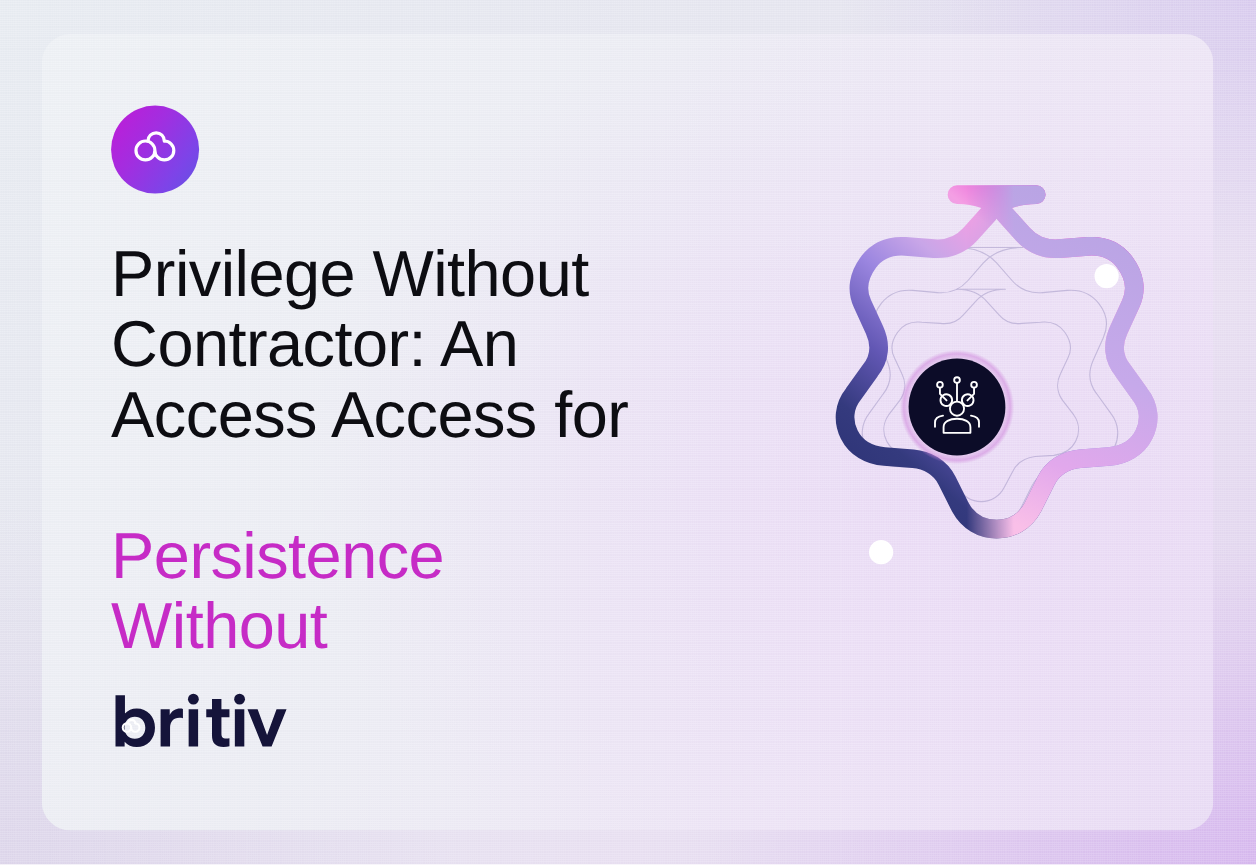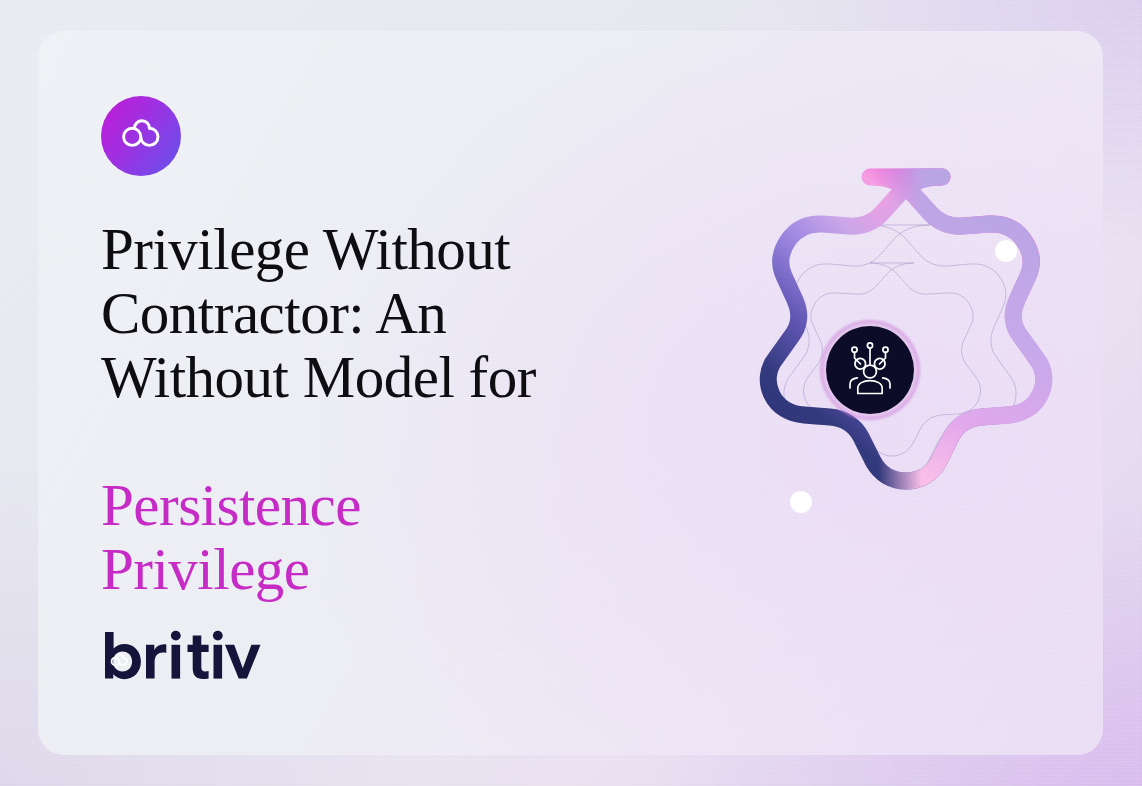--- a/index.html
+++ b/index.html
@@ -64,21 +64,21 @@
     border-radius: 50%;
     background: linear-gradient(125deg, #c21ad6 0%, #a22ee0 40%, #7d44e8 75%, #6154e2 100%);
     display: flex;
     align-items: center;
     justify-content: center;
   }
   .brand-mark svg { display: block; }
 
   .headline {
     margin: 41px 0 0 0;
-    font-family: Liberation Serif, serif;
+    font-family: Liberation Sans, sans-serif;
     font-weight: 400;
     font-size: 59px;
     line-height: 64px;
     letter-spacing: -0.5px;
     color: #0d0d12;
   }
   .headline .accent { color: #c62bc6; }
 
   .wordmark {
     position: absolute;
@@ -117,24 +117,24 @@
                    C26.6 26.4 22.8 22.6 22.8 17.8 C22.8 13.0 19.0 9.2 14.2 9.2
                    C9.4 9.2 5.6 13.0 5.6 17.8 C5.6 22.6 9.4 26.4 14.2 26.4
                    C19.0 26.4 22.8 22.6 22.8 17.8" stroke="#ffffff" stroke-width="2.9" stroke-linecap="round" stroke-linejoin="round" fill="none"></path>
         </svg>
       </span>
     </div>
 
     <h1 class="headline">
       <span>Privilege Without</span><br>
       <span>Contractor: An</span><br>
-      <span>Without Model for</span><br>
+      <span>Access Access for</span><br>
       <br>
       <span class="accent">Persistence</span><br>
-      <span class="accent">Privilege</span>
+      <span class="accent">Without</span>
     </h1>
 
     <div class="wordmark">
       <svg width="162" height="52" viewBox="0 0 162 52" fill="none" aria-hidden="true">
         <g fill="#15143a">
 
           <path d="M4 2 h8.6 v16.6 c2.6-2.9 6.3-4.6 10.7-4.6 9.6 0 16.6 7.3 16.6 17.6 0 10.3-7 17.6-16.6 17.6
                    -4.6 0-8.4-1.8-11-4.9V48.6 H4 Z
                    M21.6 41.6 c5.6 0 9.5-4.2 9.5-10 0-5.8-3.9-10-9.5-10 -5.6 0-9.5 4.2-9.5 10 0 5.8 3.9 10 9.5 10 Z"></path>
 

